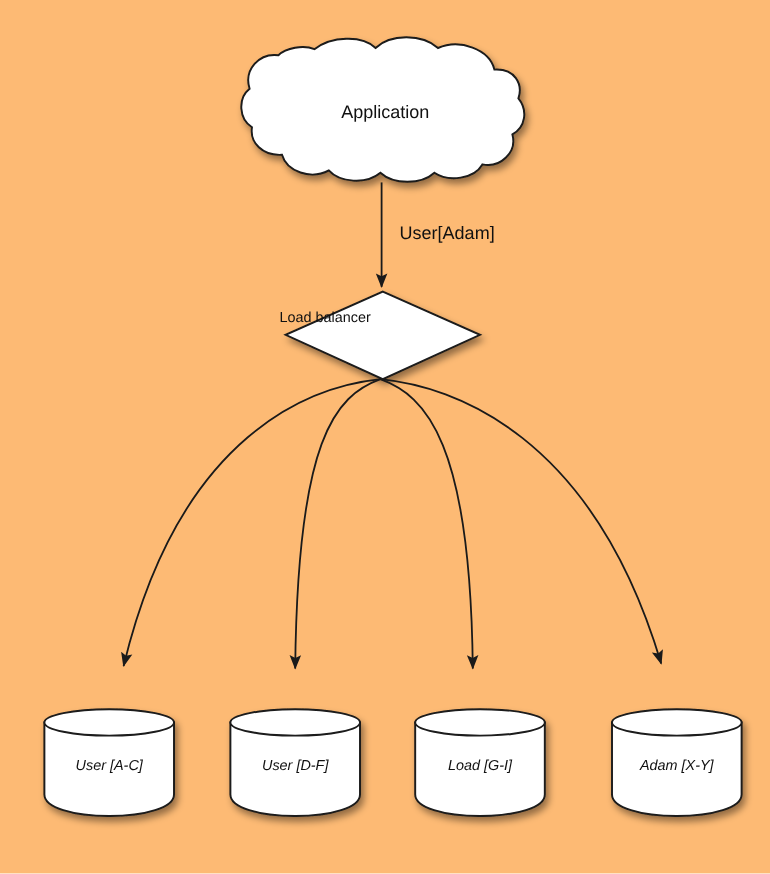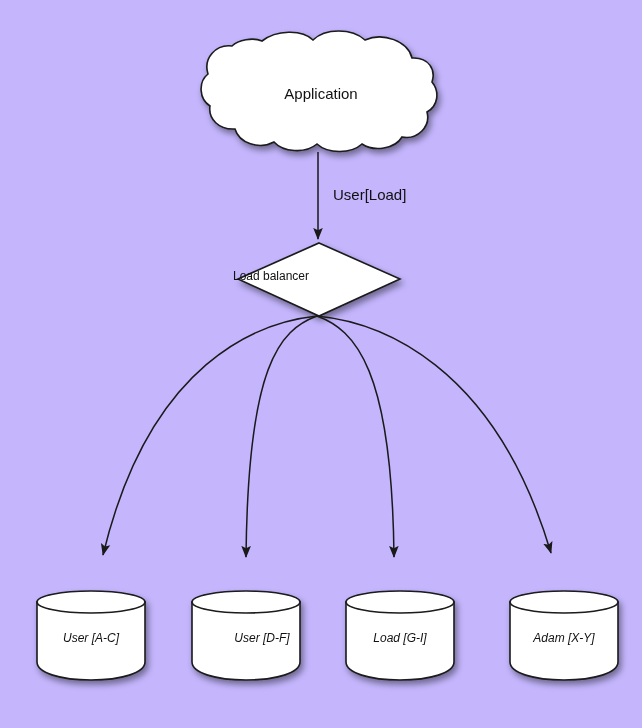--- a/index.html
+++ b/index.html
@@ -10,21 +10,21 @@
   body {
     width: 642px;
     height: 728px;
     overflow: hidden;
     font-family: "Liberation Sans", sans-serif;
   }
   #diagram-canvas {
     position: relative;
     width: 642px;
     height: 728px;
-    background: #c4b5fd;
+    background: #fdba74;
   }
   svg.diagram-svg {
     position: absolute;
     top: 0;
     left: 0;
     width: 642px;
     height: 728px;
   }
   .shape-fill {
     fill: #ffffff;
@@ -57,36 +57,36 @@
   .label-cloud {
     font-size: 15px;
     left: 0;
     width: 642px;
     top: 85px;
   }
   .label-diamond {
     font-size: 12px;
     left: 0;
     width: 542px;
-    top: 269px;
+    top: 257px;
   }
   .label-edge {
     font-size: 15px;
     left: 333px;
     top: 186px;
     text-align: left;
   }
   .label-db {
     font-size: 12px;
     top: 631px;
     width: 110px;
     font-style: italic;
   }
   .db1 { left: 36px; }
-  .db2 { left: 191px; margin-left: 16px; }
+  .db2 { left: 191px; }
   .db3 { left: 345px; }
   .db4 { left: 509px; }
 </style>
 </head>
 <body>
 
 <div id="diagram-canvas">
 
   <svg class="diagram-svg" viewBox="0 0 642 728" xmlns="http://www.w3.org/2000/svg">
     <defs>
@@ -145,21 +145,21 @@
     </g>
 
     <g filter="url(#softshadow)">
       <path class="cyl-body" d="M 510,602 L 510,662 C 510,673 534,680 564,680 C 594,680 618,673 618,662 L 618,602 Z"></path>
       <ellipse class="cyl-top" cx="564" cy="602" rx="54" ry="11"></ellipse>
     </g>
   </svg>
 
   <div class="node-label label-cloud">Application</div>
 
-  <div class="node-label label-edge">User[Load]</div>
+  <div class="node-label label-edge">User[Adam]</div>
 
   <div class="node-label label-diamond">Load balancer</div>
 
   <div class="node-label label-db db1">User [A-C]</div>
 
   <div class="node-label label-db db2">User [D-F]</div>
 
   <div class="node-label label-db db3">Load [G-I]</div>
 
   <div class="node-label label-db db4">Adam [X-Y]</div>

